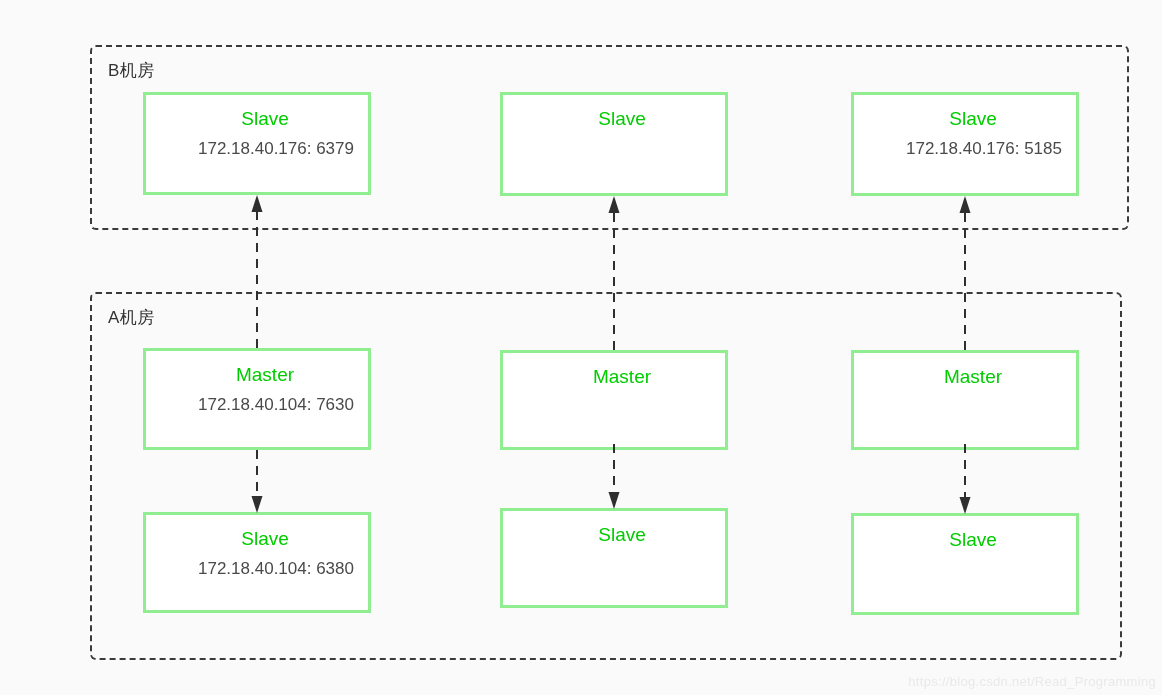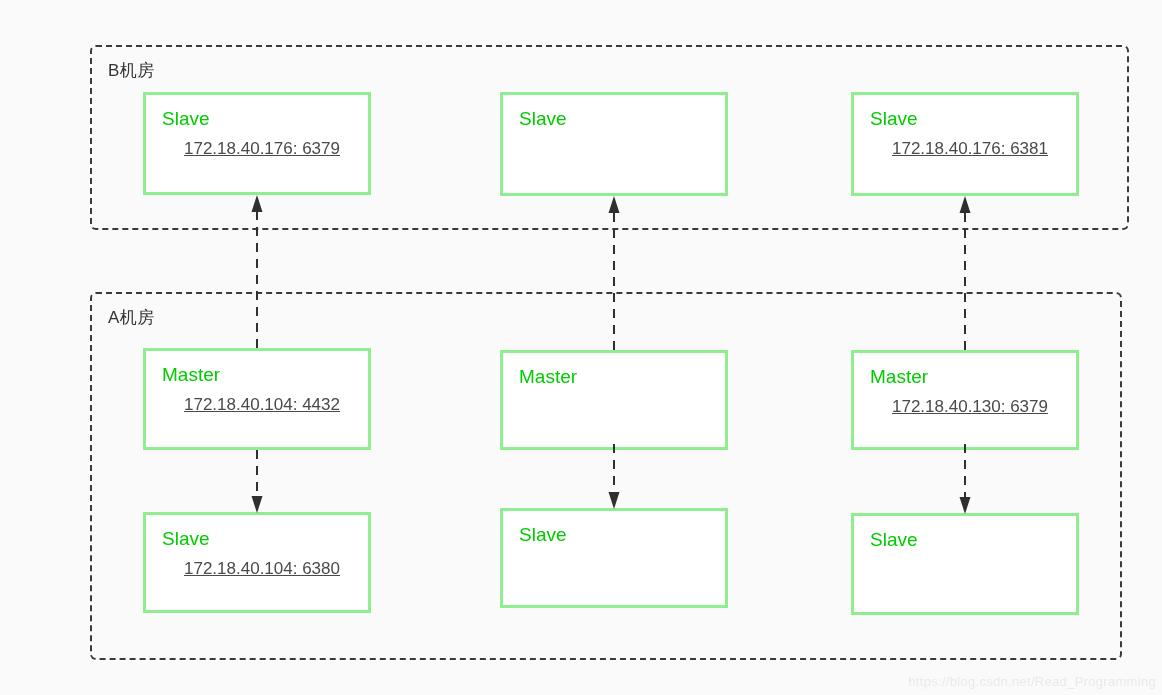--- a/index.html
+++ b/index.html
@@ -30,31 +30,31 @@
   }
   #room-b { left: 90px; top: 45px;  width: 1035px; height: 181px; }
   #room-a { left: 90px; top: 292px; width: 1028px; height: 364px; }
 
   .node {
     position: absolute;
     width: 222px;
     background: #ffffff;
     border: 3px solid #90ee90;
     box-sizing: content-box;
+    text-align: center;
   }
   .node-role {
     margin: 13px 0 0 16px;
     font-size: 19px;
     color: #00cc00;
   }
   .node-address {
     margin: 9px 0 0 38px;
     font-size: 17px;
     color: #4a4a4a;
-    text-decoration: underline;
   }
 
   
   #node-b1 { left: 143px; top:  92px; height: 97px; }
   #node-b2 { left: 500px; top:  92px; height: 98px; }
   #node-b3 { left: 851px; top:  92px; height: 98px; }
   
   #node-m1 { left: 143px; top: 348px; height: 96px; }
   #node-m2 { left: 500px; top: 350px; height: 94px; }
   #node-m3 { left: 851px; top: 350px; height: 94px; }
@@ -102,33 +102,32 @@
 
   <div class="node" id="node-b1">
     <div class="node-role">Slave</div>
     <div class="node-address">172.18.40.176: 6379</div>
   </div>
   <div class="node" id="node-b2">
     <div class="node-role">Slave</div>
   </div>
   <div class="node" id="node-b3">
     <div class="node-role">Slave</div>
-    <div class="node-address">172.18.40.176: 6381</div>
+    <div class="node-address">172.18.40.176: 5185</div>
   </div>
 
   <div class="node" id="node-m1">
     <div class="node-role">Master</div>
-    <div class="node-address">172.18.40.104: 4432</div>
+    <div class="node-address">172.18.40.104: 7630</div>
   </div>
   <div class="node" id="node-m2">
     <div class="node-role">Master</div>
   </div>
   <div class="node" id="node-m3">
     <div class="node-role">Master</div>
-    <div class="node-address">172.18.40.130: 6379</div>
   </div>
 
   <div class="node" id="node-s1">
     <div class="node-role">Slave</div>
     <div class="node-address">172.18.40.104: 6380</div>
   </div>
   <div class="node" id="node-s2">
     <div class="node-role">Slave</div>
   </div>
   <div class="node" id="node-s3">

